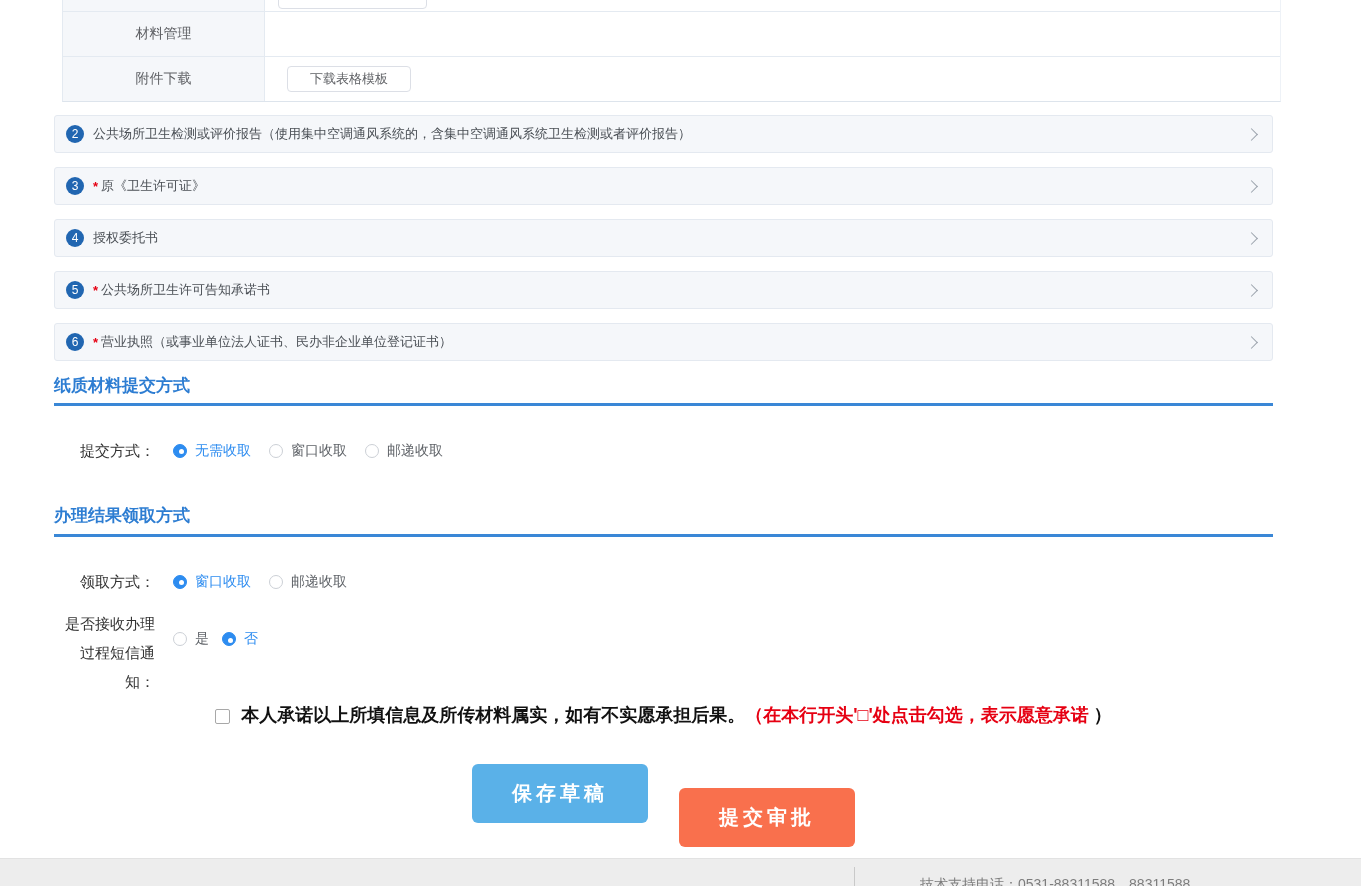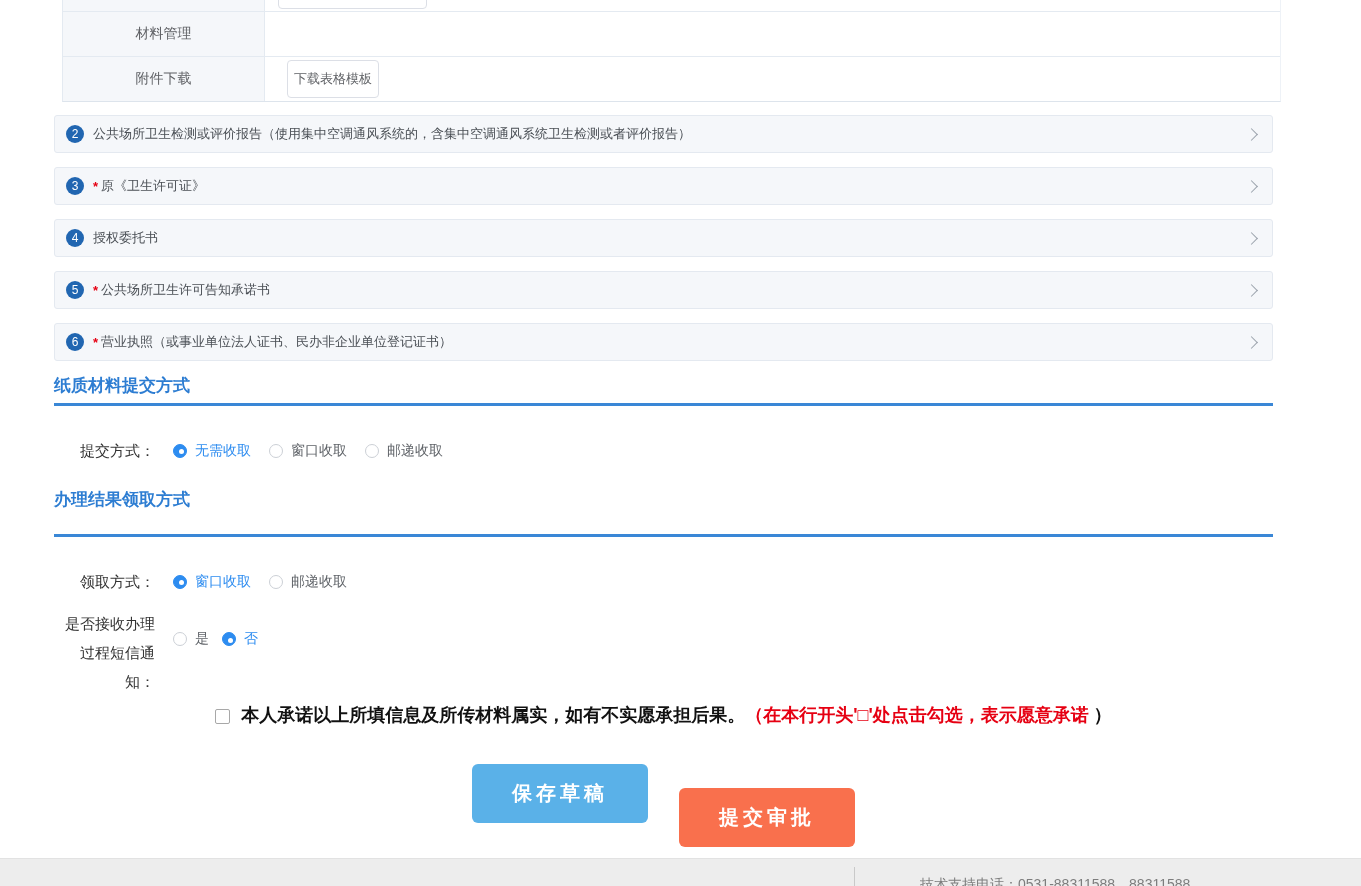--- a/index.html
+++ b/index.html
@@ -22,21 +22,21 @@
   .mat-row{display:flex;border-top:1px solid #e4eaf1;box-sizing:border-box;}
   .mat-row.first{border-top:none;height:11px;}
   .mat-row.normal{height:45px;}
   .mat-label-cell{
     width:201px;background:#f5f7fa;border-right:1px solid #e4eaf1;
     display:flex;align-items:center;justify-content:center;
     font-size:14px;color:#606266;flex:none;
   }
   .mat-content-cell{flex:1;display:flex;align-items:center;padding-left:22px;}
   .dl-btn{
-    height:38px;padding:0 6px;background:#fff;border:1px solid #dcdfe6;
+    height:26px;padding:0 22px;background:#fff;border:1px solid #dcdfe6;
     border-radius:4px;font-size:13px;color:#606266;cursor:pointer;
     font-family:inherit;
   }
   
   .acc-wrap{position:absolute;left:54px;top:115px;width:1219px;}
   .acc-item{
     height:38px;margin-bottom:14px;background:#f5f7fa;
     border:1px solid #e4e9f0;border-radius:3px;box-sizing:border-box;
     display:flex;align-items:center;padding:0 16px 0 11px;cursor:pointer;
   }
@@ -173,21 +173,21 @@
       <span class="radio"></span>
       <span class="opt-label">窗口收取</span>
     </span>
     <span class="opt">
       <span class="radio"></span>
       <span class="opt-label">邮递收取</span>
     </span>
   </div>
 </div>
 
-<div class="sec-title" style="top:488px;">办理结果领取方式</div>
+<div class="sec-title" style="top:504px;">办理结果领取方式</div>
 <div class="sec-underline" style="top:534px;"></div>
 <div class="form-row" style="top:571px;">
   <div class="form-label">领取方式：</div>
   <div class="opts">
     <span class="opt sel">
       <span class="radio sel"></span>
       <span class="opt-label">窗口收取</span>
     </span>
     <span class="opt">
       <span class="radio"></span>

